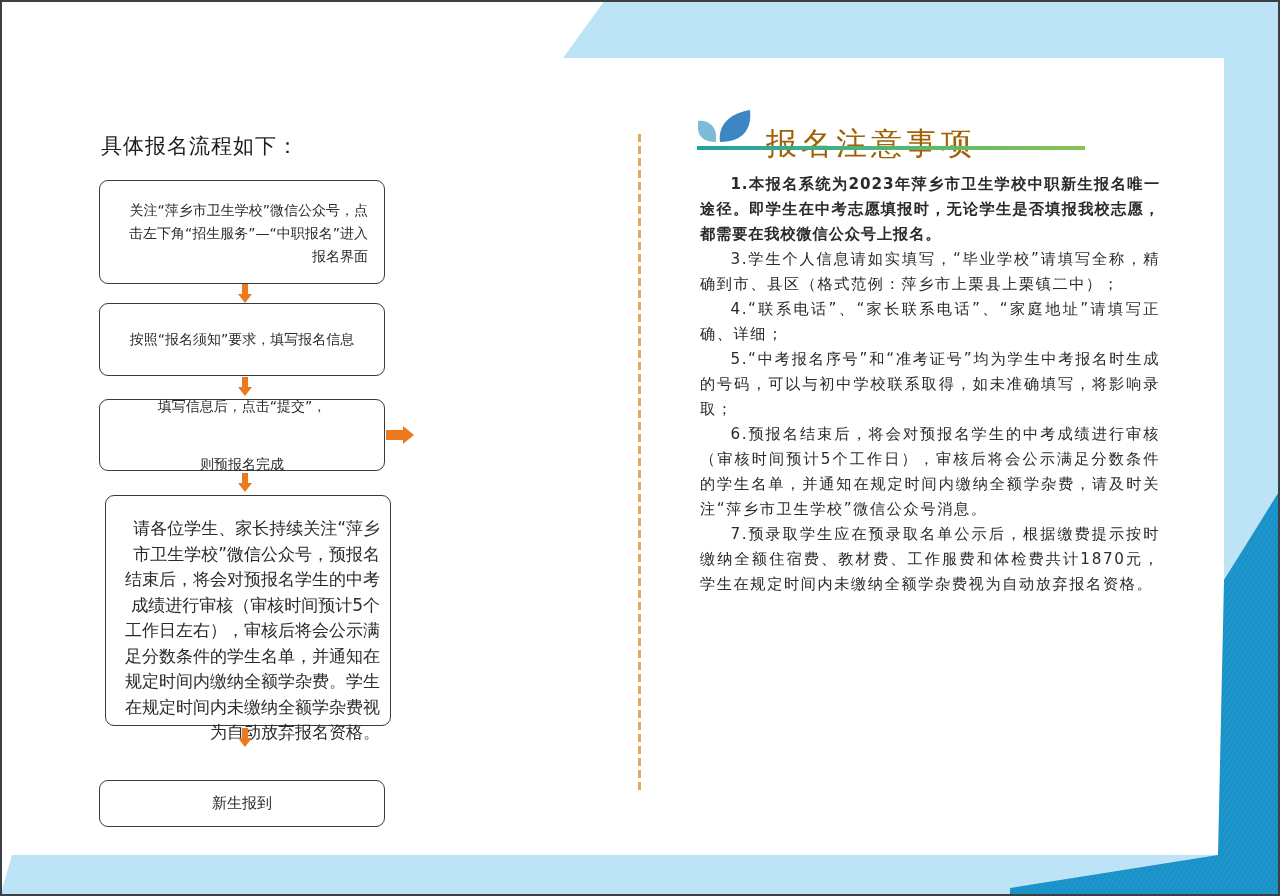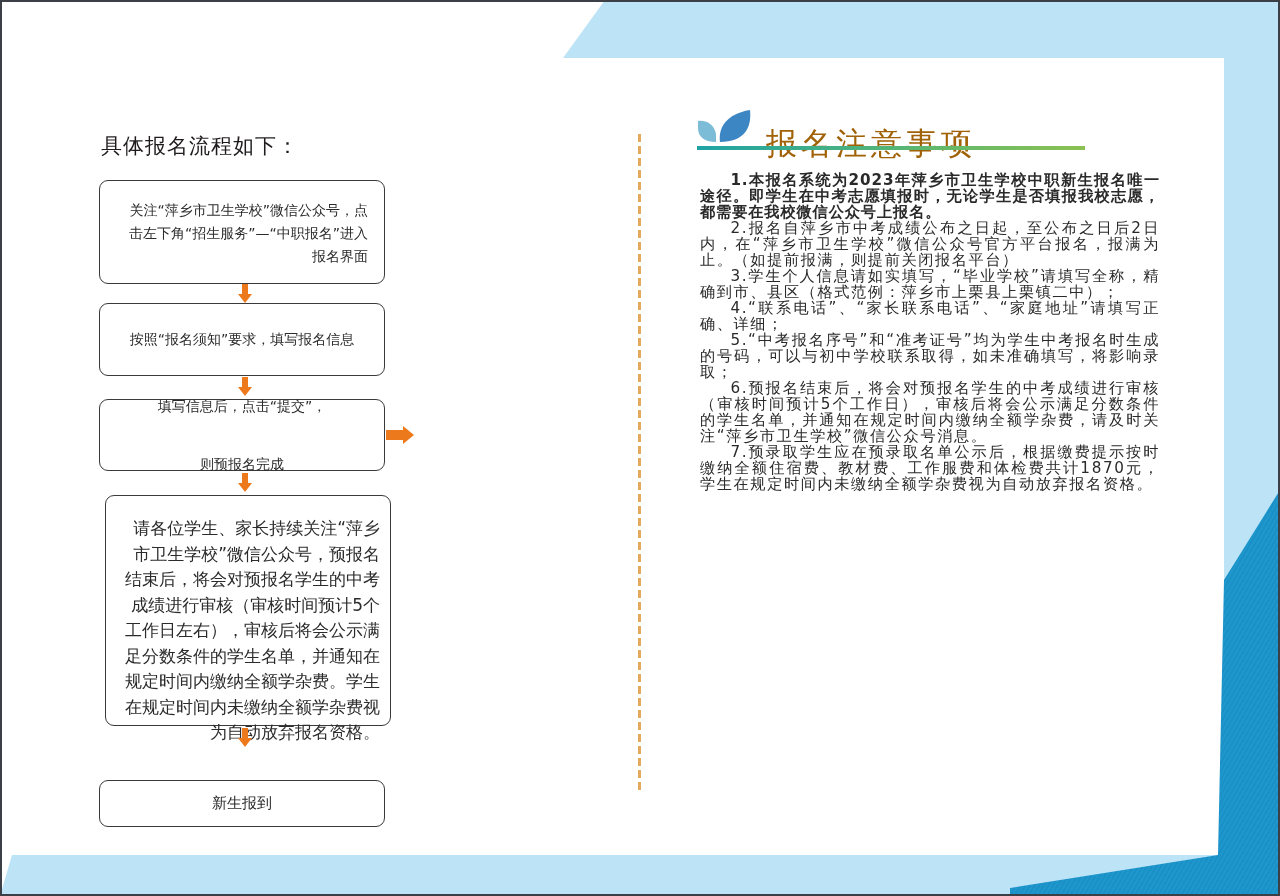--- a/index.html
+++ b/index.html
@@ -41,21 +41,21 @@
   .arrow-right::after { content: ""; position: absolute; left: 17px; top: 0; border-top: 9px solid transparent; border-bottom: 9px solid transparent; border-left: 11px solid #ec7a1d; }
 
   .divider { position: absolute; left: 638px; top: 134px; width: 3px; height: 658px;
              background: repeating-linear-gradient(to bottom, #e3a95c 0 8px, transparent 8px 12px); }
 
   
   .leaf-icon { position: absolute; left: 696px; top: 108px; width: 56px; height: 36px; }
   .notes-title { position: absolute; left: 766px; top: 103px; font-size: 31px; color: #a16207; letter-spacing: 4px; font-weight: normal; margin-top: 20px; }
   .title-rule { position: absolute; left: 697px; top: 146px; width: 388px; height: 4px;
                 background: linear-gradient(to right, #1ea3a5, #5fb86d 60%, #8cc152); }
-  .notes { position: absolute; left: 700px; top: 172px; width: 460px; font-size: 15.2px; line-height: 16px; color: #2a2a2a; letter-spacing: 1.6px; text-align: justify; }
+  .notes { position: absolute; left: 700px; top: 172px; width: 460px; font-size: 15.2px; line-height: 25px; color: #2a2a2a; letter-spacing: 1.6px; text-align: justify; }
   .notes p { text-indent: 2em; }
   .notes p.bold { font-weight: bold; letter-spacing: 0.9px; }
 </style>
 </head>
 <body>
 
 <div class="bg-top"></div>
 <div class="bg-right"></div>
 <div class="bg-bottom"></div>
 <div class="bg-dark"></div>
@@ -95,21 +95,20 @@
 
   <svg class="leaf-icon" viewBox="0 0 56 36">
     <path d="M2 13 C10 12 18 16 20 26 L20 34 C10 34 2 30 2 20 Z" fill="#7cbcd6"></path>
     <path d="M24 34 C22 20 30 6 54 2 C56 20 48 34 24 34 Z" fill="#3c86c4"></path>
   </svg>
   <div class="notes-title">报名注意事项</div>
   <div class="title-rule"></div>
 
   <div class="notes">
     <p class="bold">1.本报名系统为2023年萍乡市卫生学校中职新生报名唯一途径。即学生在中考志愿填报时，无论学生是否填报我校志愿，都需要在我校微信公众号上报名。</p>
-    <p>2.报名自萍乡市中考成绩公布之日起，至公布之日后2日内，在“萍乡市卫生学校”微信公众号官方平台报名，报满为止。（如提前报满，则提前关闭报名平台）</p>
     <p>3.学生个人信息请如实填写，“毕业学校”请填写全称，精确到市、县区（格式范例：萍乡市上栗县上栗镇二中）；</p>
     <p>4.“联系电话”、“家长联系电话”、“家庭地址”请填写正确、详细；</p>
     <p>5.“中考报名序号”和“准考证号”均为学生中考报名时生成的号码，可以与初中学校联系取得，如未准确填写，将影响录取；</p>
     <p>6.预报名结束后，将会对预报名学生的中考成绩进行审核（审核时间预计5个工作日），审核后将会公示满足分数条件的学生名单，并通知在规定时间内缴纳全额学杂费，请及时关注“萍乡市卫生学校”微信公众号消息。</p>
     <p>7.预录取学生应在预录取名单公示后，根据缴费提示按时缴纳全额住宿费、教材费、工作服费和体检费共计1870元，学生在规定时间内未缴纳全额学杂费视为自动放弃报名资格。</p>
   </div>
 </div>
 
 <div class="frame"></div>
 

